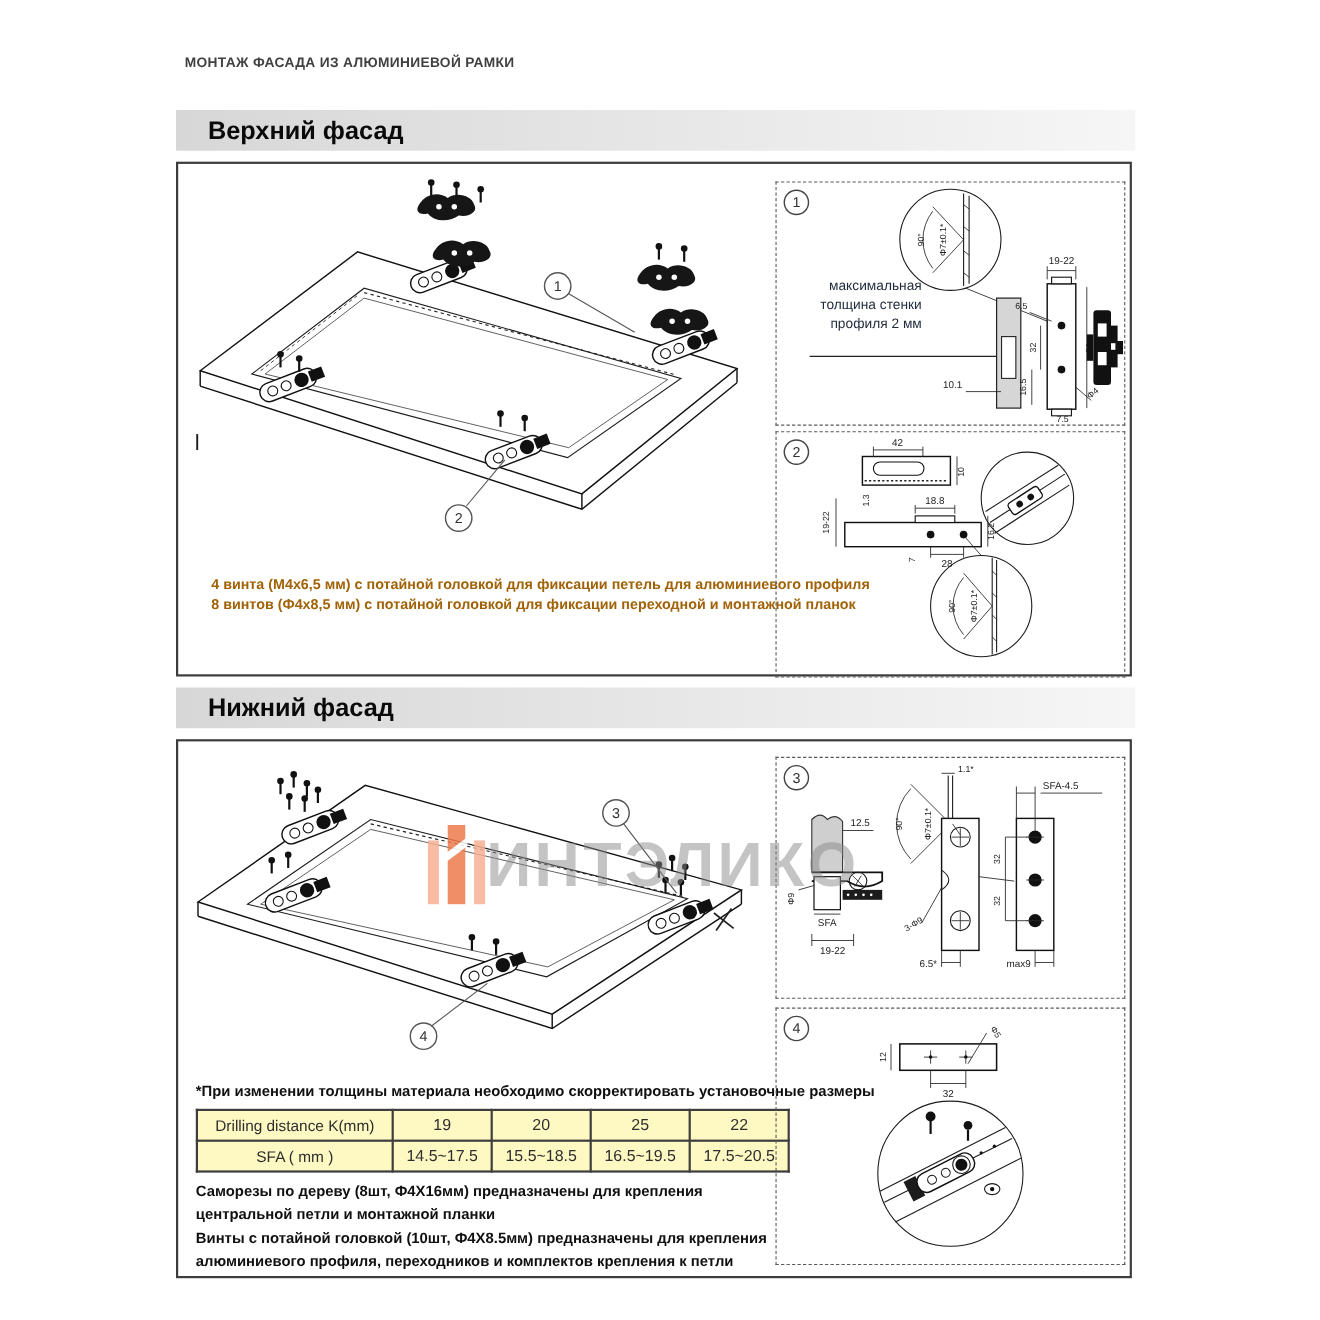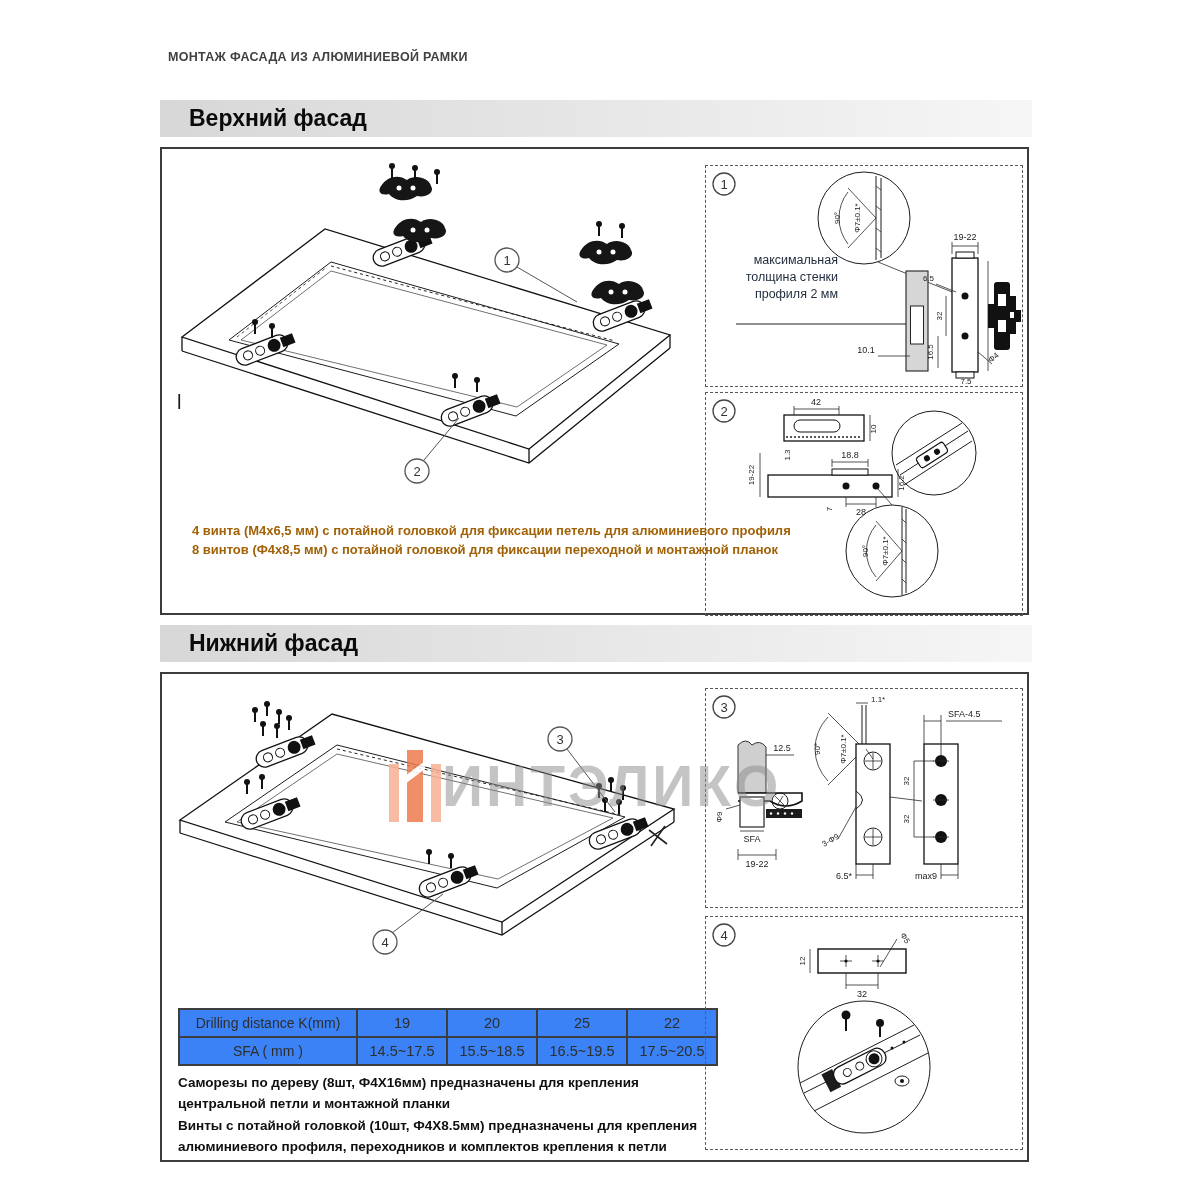--- a/index.html
+++ b/index.html
@@ -33,21 +33,21 @@
   .caption{
     position:absolute;left:30px;top:341px;font-size:13px;font-weight:600;color:#a16207;line-height:1.45;margin-top:32px;
   }
   .footnote{
     position:absolute;left:16px;top:310px;font-size:13.5px;font-weight:600;color:#101010;
   }
   table.spec{
     position:absolute;left:16px;top:334px;border-collapse:collapse;
   }
   table.spec td{
-    border:2px solid #3d3d3d;text-align:center;color:#2e2e2e;background:#3b82f6;
+    border:2px solid #3d3d3d;text-align:center;color:#2e2e2e;background:#fef9c3;
     height:26px;padding:0 4px;
   }
   td.lbl{width:168px;font-size:14px;}
   td.val{width:80px;font-size:14.5px;}
   .notes{
     position:absolute;left:16px;top:398px;font-size:13.5px;font-weight:600;color:#101010;line-height:1.58;
   }
   .note-line{white-space:nowrap;}
   .panel-note{
     position:absolute;left:14px;top:86px;width:118px;text-align:right;
@@ -383,20 +383,21 @@
       <circle cx="218" cy="260" r="12" fill="#fff" stroke="#555" stroke-width="1.3"></circle>
       <text x="218" y="264.5" text-anchor="middle" class="cnum">4</text>
       <line x1="225" y1="251" x2="276" y2="212" stroke="#555" stroke-width="1"></line>
     </g>
     <g>
       <line x1="482" y1="148" x2="500" y2="162" stroke="#222" stroke-width="1.6"></line>
       <line x1="498" y1="144" x2="484" y2="164" stroke="#222" stroke-width="1.6"></line>
     </g>
   </svg>
 
+  <div class="footnote">*При изменении толщины материала необходимо скорректировать установочные размеры</div>
 
   <table class="spec">
     <tbody>
         <tr>
       <td class="lbl">Drilling distance K(mm)</td>
       <td class="val">19</td>
       <td class="val">20</td>
       <td class="val">25</td>
       <td class="val">22</td>
     </tr>

